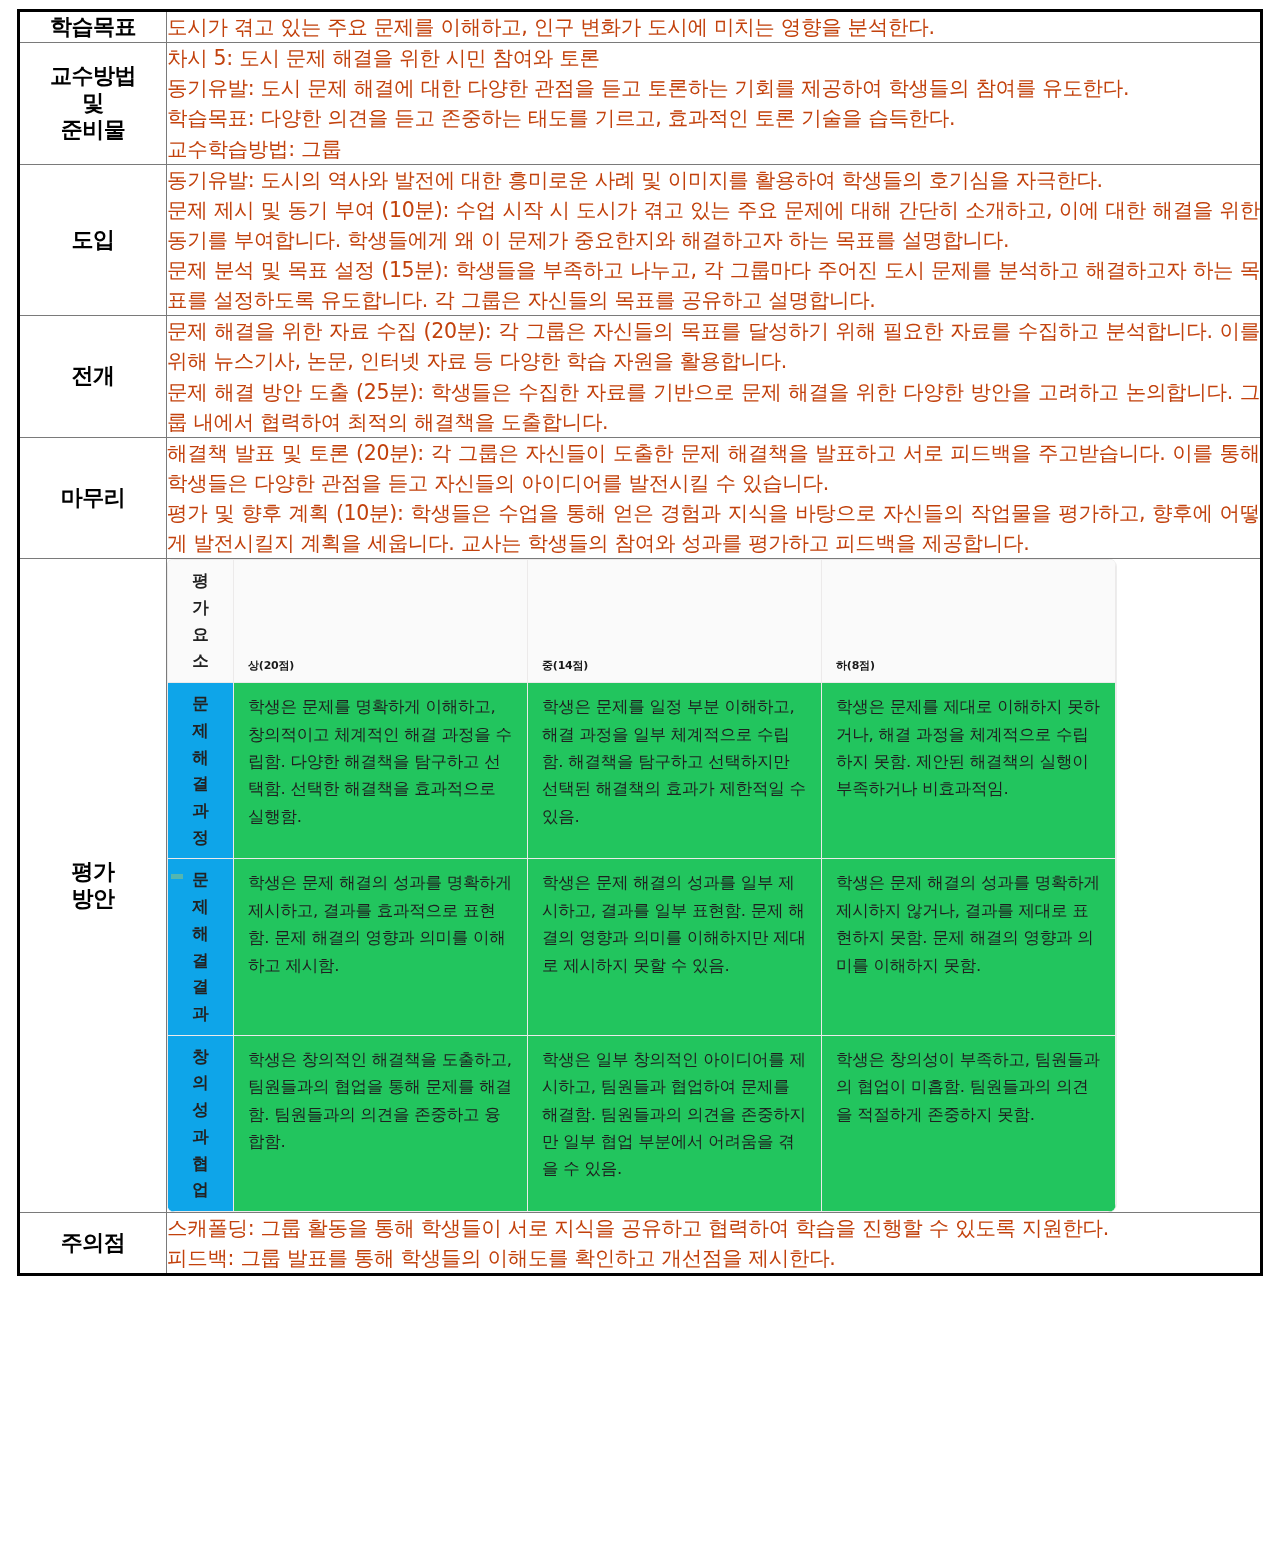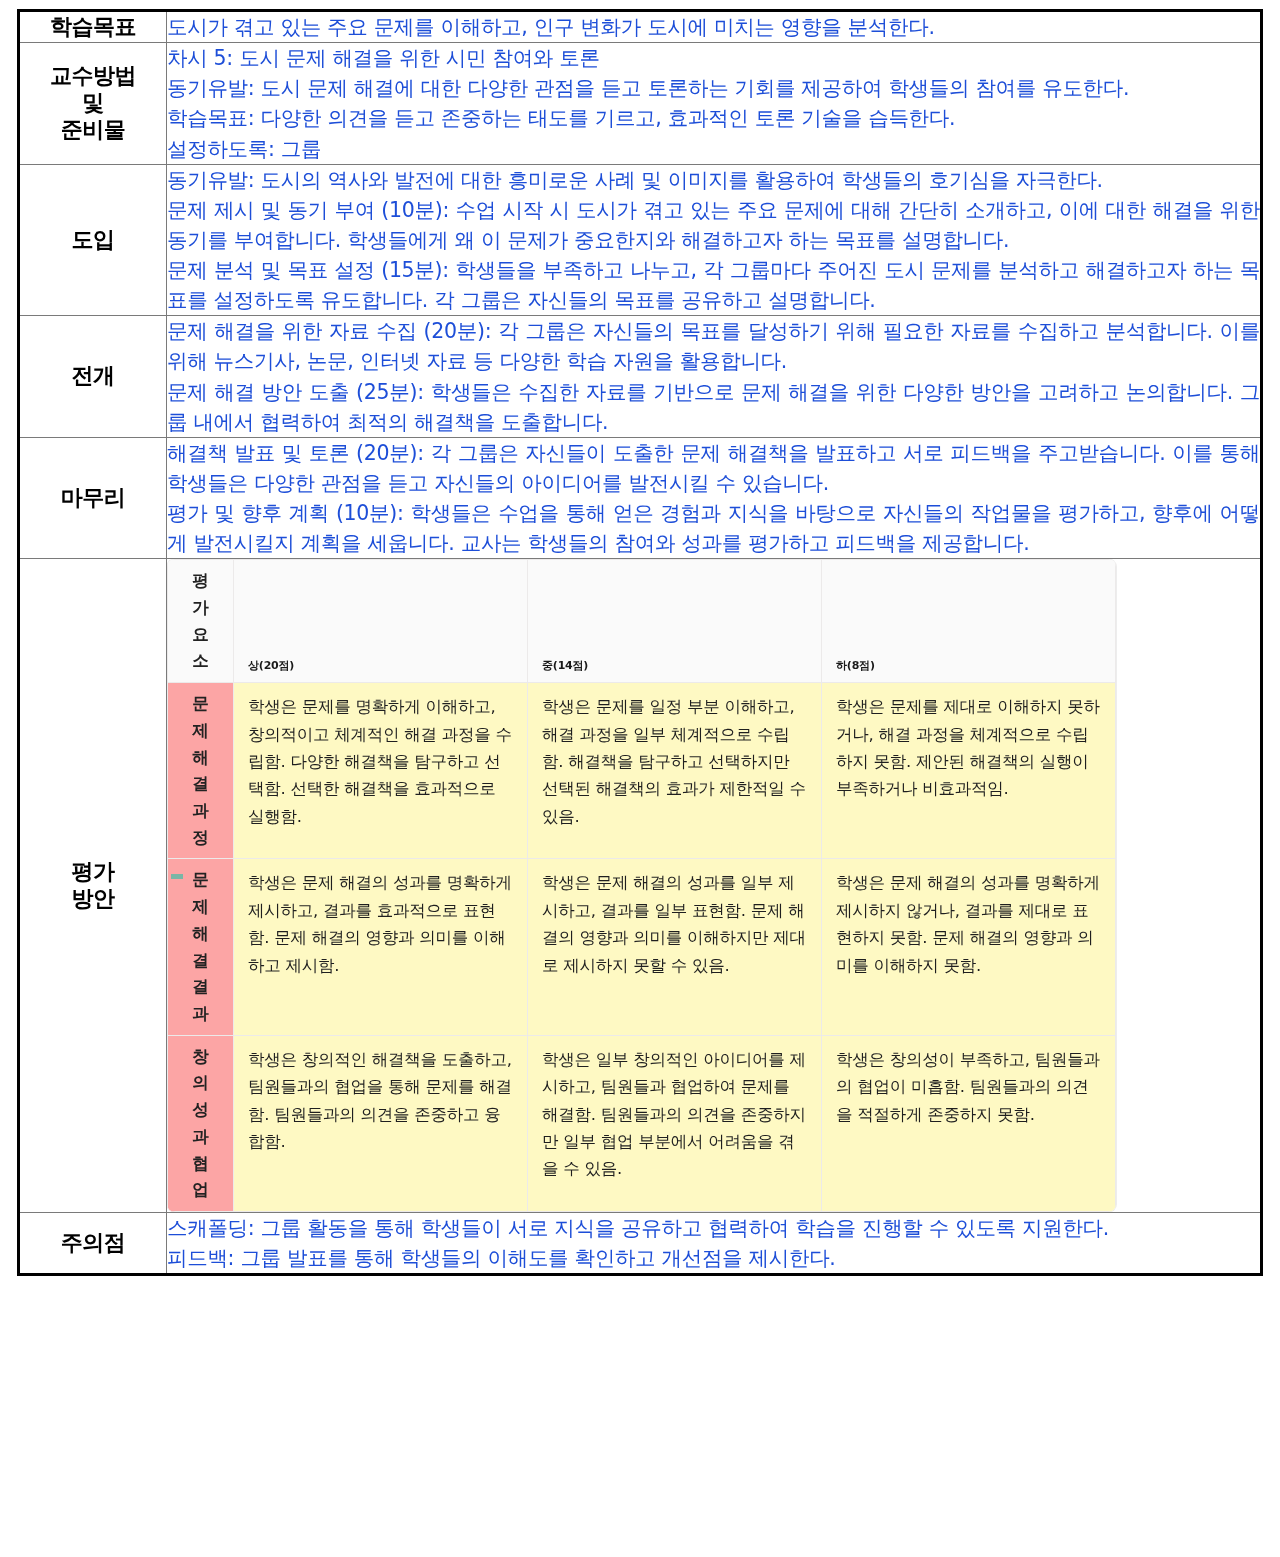--- a/index.html
+++ b/index.html
@@ -49,21 +49,21 @@
   }
 
   .content-cell {
     padding: 9px 14px 9px 14px;
     vertical-align: top;
     font-size: 20.5px;
     line-height: 1.47;
     letter-spacing: -0.3px;
     text-align: justify;
     text-justify: inter-word;
-    color: #1d4ed8;
+    color: #c2410c;
   }
   .content-cell p {
     margin: 0;
   }
   .content-cell p.last-line {
     text-align: left;
   }
 
   
   .rubric-cell {
@@ -109,24 +109,24 @@
   }
   .rubric .level-head {
     font-size: 11px;
     font-weight: bold;
     color: #1a1a1a;
     padding: 0 0 9px 14px;
     letter-spacing: -0.2px;
   }
 
   .rubric tbody td {
-    background: #fef9c3;
+    background: #22c55e;
   }
   .rubric tbody td.crit {
-    background: #fca5a5;
+    background: #0ea5e9;
     margin-left: 11px;
   }
   .rubric .desc {
     font-size: 16.5px;
     line-height: 1.66;
     color: #1f1f1f;
     padding: 10px 13px 13px 14px;
     letter-spacing: -0.25px;
     text-align: left;
   }
@@ -166,21 +166,21 @@
       <tr>
         <td class="label-cell">
           <span>교수방법</span><br>
           <span>및</span><br>
           <span>준비물</span>
         </td>
         <td class="content-cell">
           <p class="last-line">차시 5: 도시 문제 해결을 위한 시민 참여와 토론</p>
           <p>동기유발: 도시 문제 해결에 대한 다양한 관점을 듣고 토론하는 기회를 제공하여 학생들의 참여를 유도한다.</p>
           <p class="last-line">학습목표: 다양한 의견을 듣고 존중하는 태도를 기르고, 효과적인 토론 기술을 습득한다.</p>
-          <p class="last-line">설정하도록: 그룹</p>
+          <p class="last-line">교수학습방법: 그룹</p>
         </td>
       </tr>
 
       <tr>
         <td class="label-cell">
           <span>도입</span>
         </td>
         <td class="content-cell">
           <p class="last-line">동기유발: 도시의 역사와 발전에 대한 흥미로운 사례 및 이미지를 활용하여 학생들의 호기심을 자극한다.</p>
           <p>문제 제시 및 동기 부여 (10분): 수업 시작 시 도시가 겪고 있는 주요 문제에 대해 간단히 소개하고, 이에 대한 해결을 위한 동기를 부여합니다. 학생들에게 왜 이 문제가 중요한지와 해결하고자 하는 목표를 설명합니다.</p>

